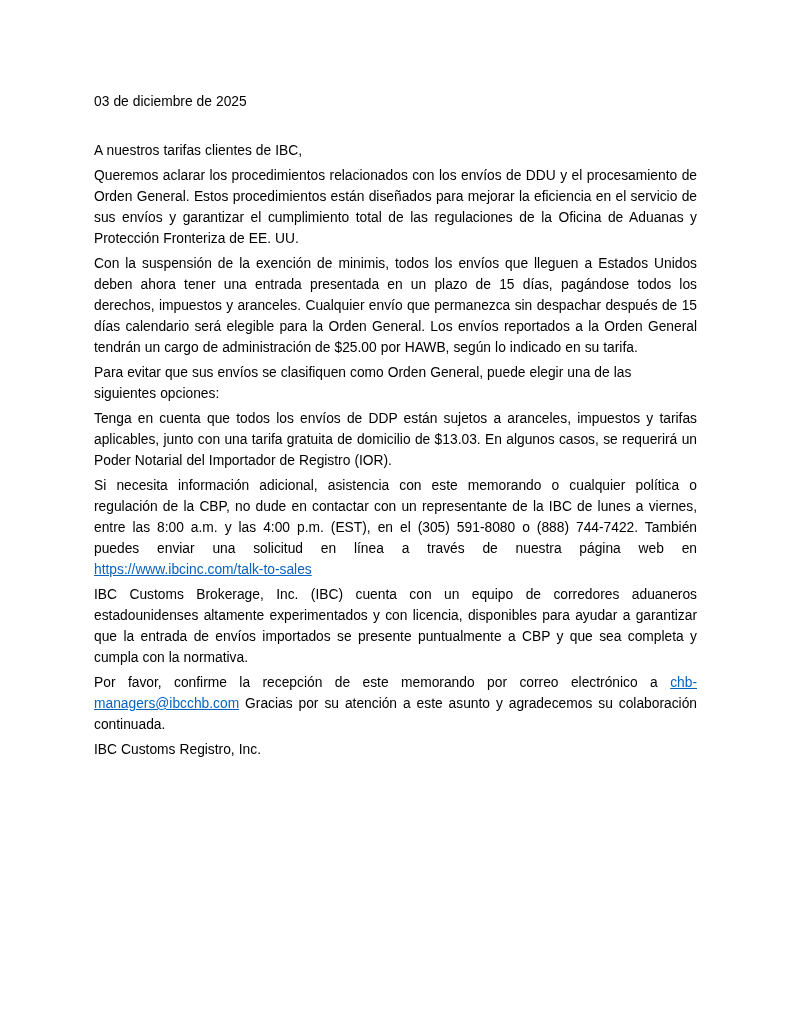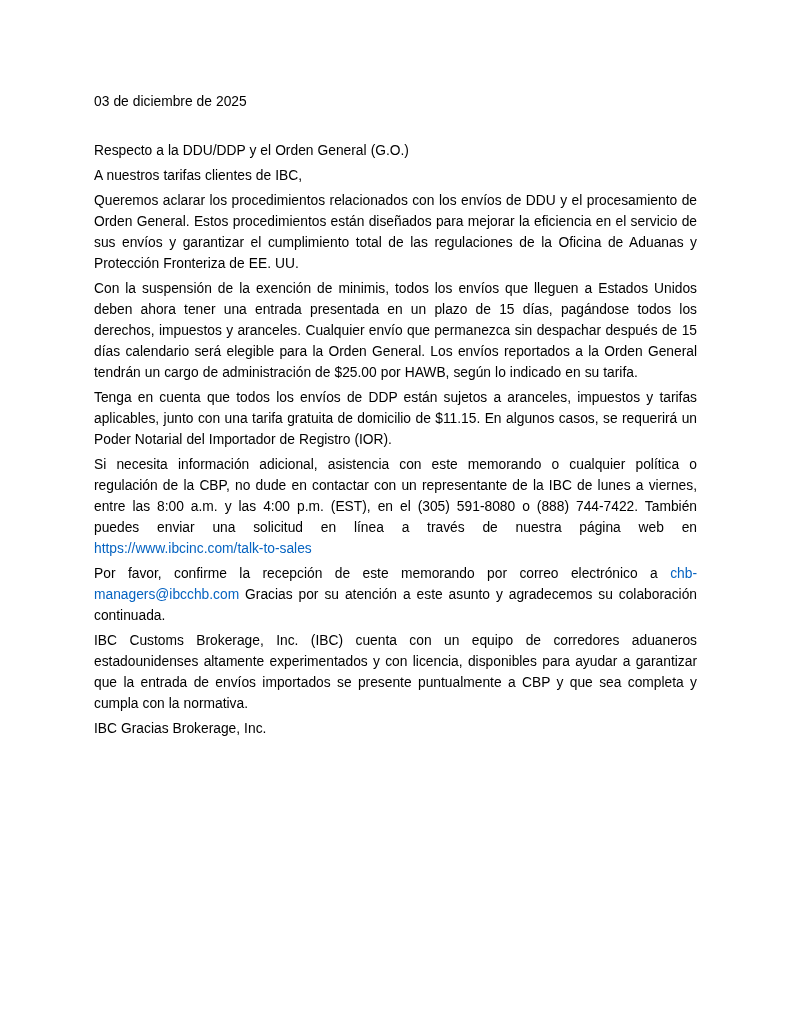--- a/index.html
+++ b/index.html
@@ -29,49 +29,50 @@
   }
   .just { text-align: justify; }
   .date-line { margin-bottom: 28px; }
   .list-item .num {
     display: inline-block;
     width: 48px;
   }
   .mb-sig { margin-bottom: 14px; }
   a.doc-link {
     color: #0563c1;
+    text-decoration: underline;
     cursor: pointer;
   }
 </style>
 </head>
 <body>
 
 <div class="page">
 
   <p class="line date-line">03 de diciembre de 2025</p>
 
-  <p class="line">Respecto a la DDU/DDP y el Orden General (G.O.)</p>
 
   <p class="line">A nuestros tarifas clientes de IBC,</p>
 
   <p class="para just">Queremos aclarar los procedimientos relacionados con los envíos de DDU y el procesamiento de Orden General. Estos procedimientos están diseñados para mejorar la eficiencia en el servicio de sus envíos y garantizar el cumplimiento total de las regulaciones de la Oficina de Aduanas y Protección Fronteriza de EE. UU.</p>
 
   <p class="para just">Con la suspensión de la exención de minimis, todos los envíos que lleguen a Estados Unidos deben ahora tener una entrada presentada en un plazo de 15 días, pagándose todos los derechos, impuestos y aranceles. Cualquier envío que permanezca sin despachar después de 15 días calendario será elegible para la Orden General. Los envíos reportados a la Orden General tendrán un cargo de administración de $25.00 por HAWB, según lo indicado en su tarifa.</p>
 
+  <p class="para">Para evitar que sus envíos se clasifiquen como Orden General, puede elegir una de las siguientes opciones:</p>
 
 
 
-  <p class="para just">Tenga en cuenta que todos los envíos de DDP están sujetos a aranceles, impuestos y tarifas aplicables, junto con una tarifa gratuita de domicilio de $11.15. En algunos casos, se requerirá un Poder Notarial del Importador de Registro (IOR).</p>
+  <p class="para just">Tenga en cuenta que todos los envíos de DDP están sujetos a aranceles, impuestos y tarifas aplicables, junto con una tarifa gratuita de domicilio de $13.03. En algunos casos, se requerirá un Poder Notarial del Importador de Registro (IOR).</p>
 
   <p class="para just">
     <span>Si necesita información adicional, asistencia con este memorando o cualquier política o regulación de la CBP, no dude en contactar con un representante de la IBC de lunes a viernes, entre las 8:00 a.m. y las 4:00 p.m. (EST), en el (305) 591-8080 o (888) 744-7422. También puedes enviar una solicitud en línea a través de nuestra página web en </span><a class="doc-link">https://www.ibcinc.com/talk-to-sales</a>
   </p>
 
+  <p class="para just">IBC Customs Brokerage, Inc. (IBC) cuenta con un equipo de corredores aduaneros estadounidenses altamente experimentados y con licencia, disponibles para ayudar a garantizar que la entrada de envíos importados se presente puntualmente a CBP y que sea completa y cumpla con la normativa.</p>
+
   <p class="para just mb-sig">
     <span>Por favor, confirme la recepción de este memorando por correo electrónico a </span><a class="doc-link">chb-managers@ibcchb.com</a><span> Gracias por su atención a este asunto y agradecemos su colaboración continuada.</span>
   </p>
 
-  <p class="para just">IBC Customs Brokerage, Inc. (IBC) cuenta con un equipo de corredores aduaneros estadounidenses altamente experimentados y con licencia, disponibles para ayudar a garantizar que la entrada de envíos importados se presente puntualmente a CBP y que sea completa y cumpla con la normativa.</p>
 
-
-  <p class="line">IBC Gracias Brokerage, Inc.</p>
+  <p class="line">IBC Customs Registro, Inc.</p>
 
 </div>
 
 </body></html>

